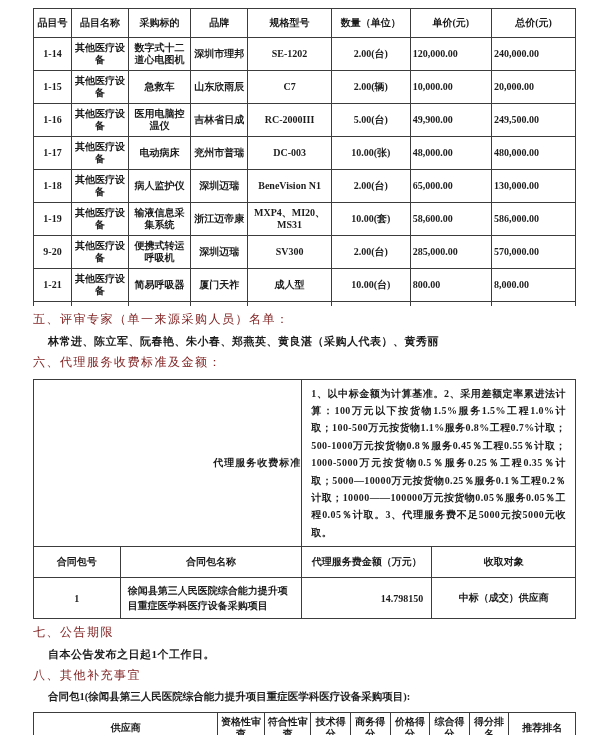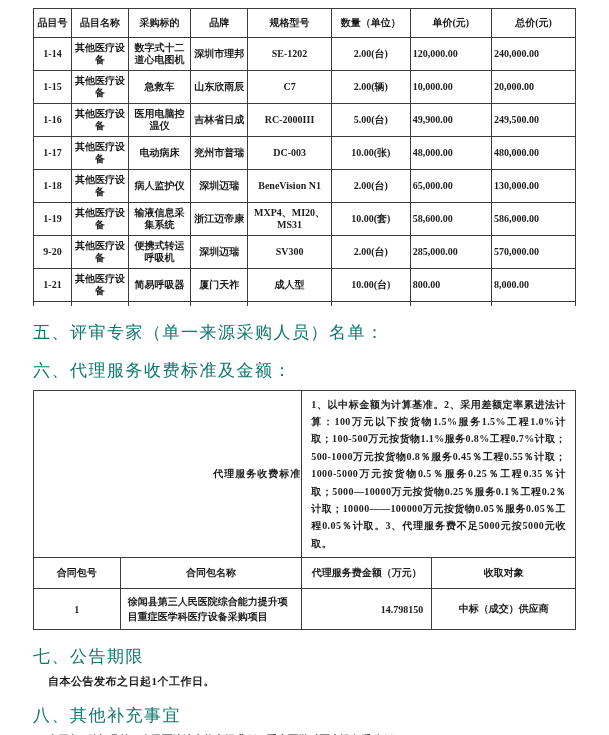--- a/index.html
+++ b/index.html
@@ -16,22 +16,22 @@
 
   
   table.items { font-size: 10px; line-height: 1.2; }
   table.items th { font-weight: bold; padding: 8px 1px; text-align: center; }
   table.items td { padding: 4px 2px; text-align: center; font-weight: bold; }
   table.items td.num { text-align: left; padding-right: 5px; }
   tr.stub td { height: 4px; border-top: none; border-bottom: none; padding: 0; }
 
   
   .heading {
-    font-size: 17px; letter-spacing: 1.5px; font-weight: normal;
-    color: #0f766e; margin-top: 15px;
+    font-size: 12px; letter-spacing: 1.5px; font-weight: normal;
+    color: #7f1d1d; margin-top: 5px;
   }
   .body-line {
     font-size: 11px; font-weight: bold; margin: 6px 0 0 15px;
     letter-spacing: 0.5px;
   }
   .note-line {
     font-size: 10.5px; font-weight: bold; margin: 6px 0 0 15px;
   }
 
   
@@ -170,20 +170,21 @@
           <td></td>
           <td></td>
           <td></td>
           <td></td>
           <td></td>
       </tr>
     </tbody>
   </table>
 
   <div class="heading">五、评审专家（单一来源采购人员）名单：</div>
+  <div class="body-line">林常进、陈立军、阮春艳、朱小春、郑燕英、黄良湛（采购人代表）、黄秀丽</div>
 
   <div class="heading">六、代理服务收费标准及金额：</div>
 
   <table class="fee">
     <colgroup>
       <col style="width:16%">
         <col style="width:33.5%">
         <col style="width:24%">
         <col>
     </colgroup>

